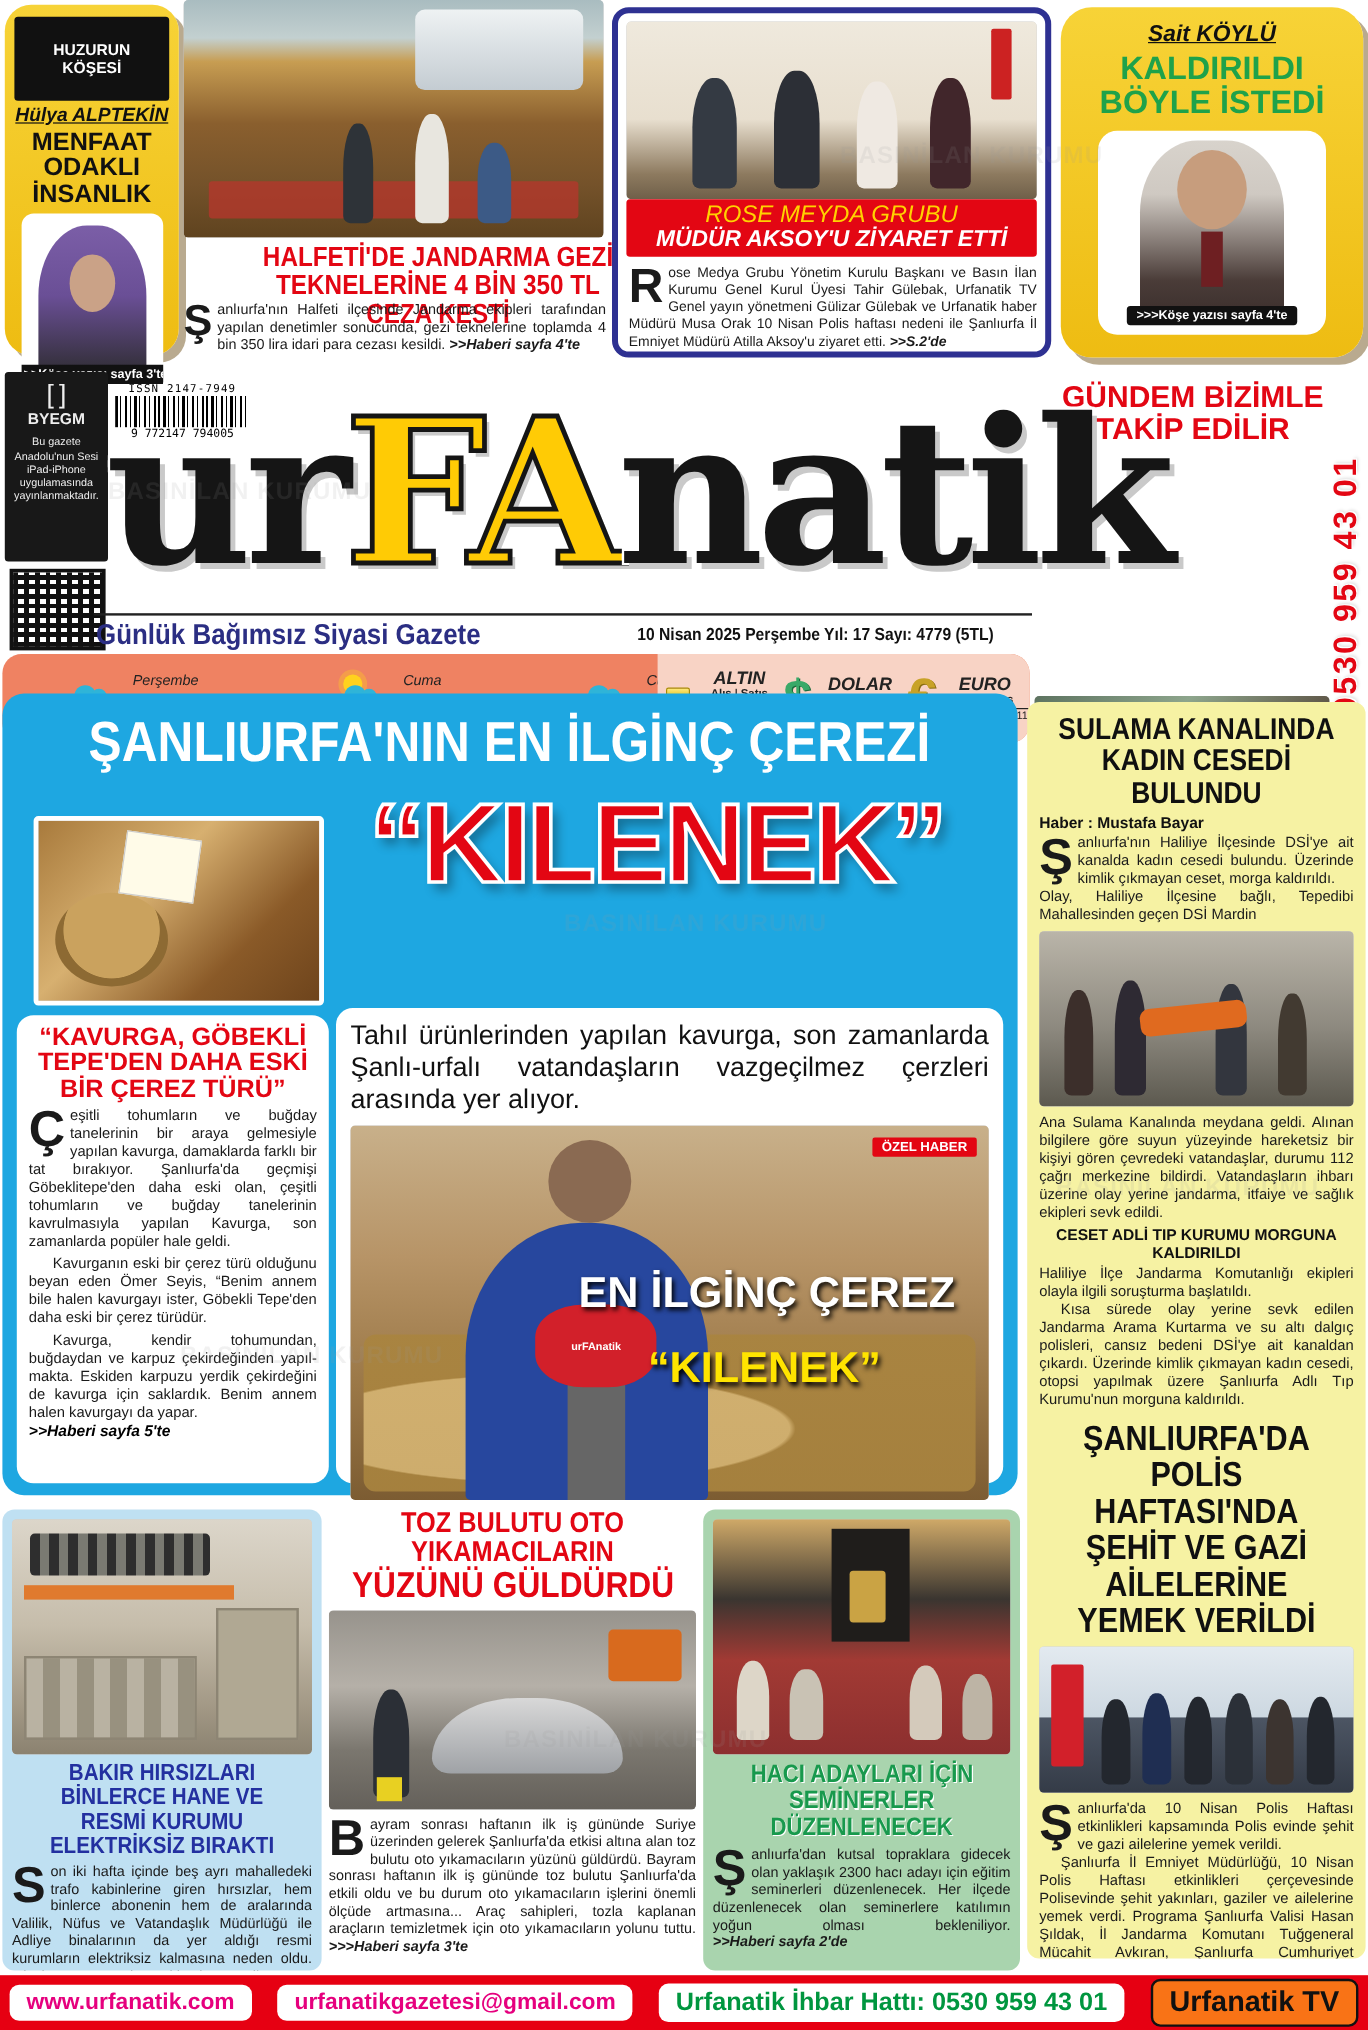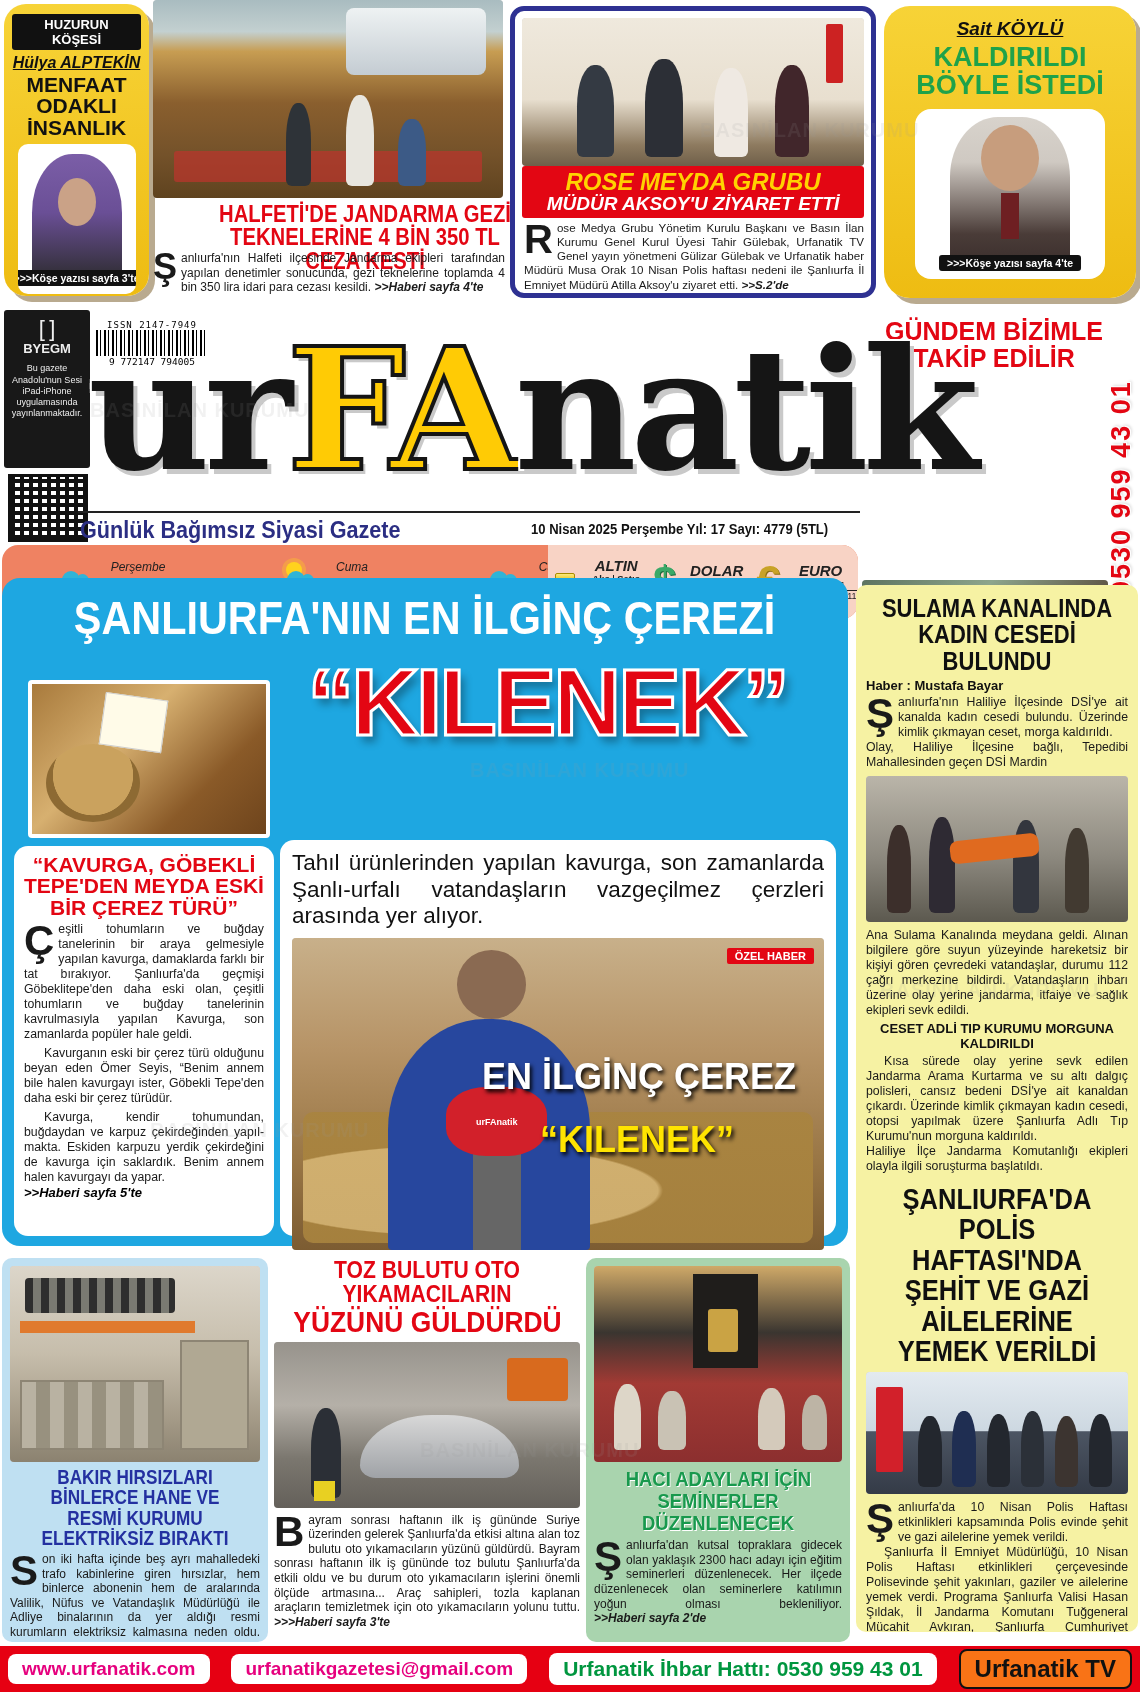--- a/index.html
+++ b/index.html
@@ -9,21 +9,21 @@
   .photo{position:relative;overflow:hidden;border-radius:4px;background:#ccc;}
   .jtext{text-align:justify;line-height:1.22;color:#1a1a1a;}
   .dcap{float:left;font-weight:bold;font-size:42px;line-height:.8;padding:2px 4px 0 0;color:#1a1a1a;}
   .morelink{font-weight:bold;font-style:italic;white-space:nowrap;}
   .cond{display:inline-block;transform:scaleX(.88);transform-origin:center;}
   .condL{display:inline-block;transform:scaleX(.9);transform-origin:left;}
   .wm{position:absolute;color:#9a9a9a;opacity:.13;font-weight:bold;font-size:20px;line-height:1;z-index:5;pointer-events:none;letter-spacing:1px;}
   
   .colcard{background:linear-gradient(180deg,#f7d337,#eebc12);border-radius:22px;box-shadow:6px 6px 0 #b9aa8f;
            text-align:center;padding:10px 8px;box-sizing:border-box;}
-  .colbadge{display:inline-block;background:#111;color:#fff;font-weight:bold;font-size:13px;padding:3px 8px;border-radius:3px;}
+  .colbadge{display:inline-block;background:#111;color:#fff;font-weight:bold;font-size:13px;padding:20px 8px;border-radius:3px;}
   .colauthor{font-weight:bold;font-style:italic;text-decoration:underline;font-size:16px;color:#111;margin:4px 0 2px;}
   .coltitle{font-weight:800;color:#111;font-size:21px;line-height:1.02;}
   .colphoto{background:#fff;border-radius:10px;margin:6px auto 0;position:relative;overflow:hidden;}
   .colmore{position:absolute;left:50%;transform:translateX(-50%);bottom:8px;background:#111;color:#fff;
            font-size:10.5px;font-weight:bold;padding:2px 8px;border-radius:3px;white-space:nowrap;}
   
   .redhead{color:#e30613;font-weight:800;text-align:center;line-height:1.02;}
   .body-sm{font-size:12px;}
   
   .greenbar{background:#1f9e3a;color:#fff;font-style:italic;font-weight:bold;text-align:right;
@@ -137,21 +137,21 @@
   <div class="abs" style="left:510px;top:6px;width:366px;height:292px;border:5px solid #2e3192;border-radius:14px;background:#fff;box-sizing:border-box;overflow:hidden;">
     <div class="photo" style="position:absolute;left:7px;top:7px;width:342px;height:148px;">
       <div class="abs" style="inset:0;background:linear-gradient(180deg,#efe9dd 0%,#e8dfcf 55%,#8d7a5f 86%,#6f5f49 100%);"></div>
       <div class="abs" style="right:6%;top:4%;width:5%;height:40%;background:#c22;border-radius:2px;"></div>
       <div class="sil" style="left:16%;height:62%;width:11%;"></div>
       <div class="sil" style="left:36%;height:66%;width:11%;background:#2c2f36;"></div>
       <div class="sil" style="left:56%;height:60%;width:10%;background:#efe9e2;"></div>
       <div class="sil" style="left:74%;height:62%;width:10%;background:#41262b;"></div>
     </div>
     <div class="abs" style="left:7px;top:155px;width:342px;background:#e30613;text-align:center;padding:3px 0 4px;border-radius:3px;">
-      <div style="color:#ffd200;font-weight:700;font-style:italic;font-size:24px;line-height:1.05;">ROSE MEYDA GRUBU</div>
+      <div style="color:#ffd200;font-weight:400;font-style:italic;font-size:20px;line-height:1.05;">ROSE MEYDA GRUBU</div>
       <div style="color:#fff;font-weight:800;font-style:italic;font-size:19px;line-height:1.05;">MÜDÜR AKSOY'U ZİYARET ETTİ</div>
     </div>
     <div class="jtext" style="position:absolute;left:9px;top:210px;width:340px;height:74px;font-size:11.6px;overflow:hidden;">
       <span class="dcap" style="font-size:40px;">R</span><span>ose Medya Grubu Yönetim Kurulu Başkanı ve Basın İlan Kurumu Genel Kurul Üyesi Tahir Gülebak, Urfanatik TV Genel yayın yönetmeni Gülizar Gülebak ve Urfanatik haber Müdürü Musa Orak 10 Nisan Polis haftası nedeni ile Şanlıurfa İl Emniyet Müdürü Atilla Aksoy'u ziyaret etti.</span>
       <span class="morelink">&gt;&gt;S.2'de</span>
     </div>
   </div>
 
   <div class="abs colcard" style="left:884px;top:6px;width:252px;height:292px;border-radius:26px;">
     <div class="colauthor" style="font-size:19px;margin-top:2px;">Sait KÖYLÜ</div>
@@ -287,21 +287,21 @@
     </div>
     <div class="abs kilenek" style="left:250px;top:80px;width:590px;text-align:center;">“KILENEK”</div>
 
     <div class="abs photo" style="left:26px;top:102px;width:242px;height:158px;border:4px solid #fff;box-sizing:border-box;">
       <div class="abs" style="inset:0;background:linear-gradient(135deg,#a87a3c 0%,#d7b070 38%,#8a5a28 72%,#6e441c 100%);"></div>
       <div class="abs" style="left:6%;bottom:8%;width:40%;height:52%;background:radial-gradient(circle at 50% 40%,#caa25e 0 60%,#8d6a33 61% 100%);border-radius:50%;"></div>
       <div class="abs" style="left:30%;top:8%;width:26%;height:34%;background:#fffbe8;transform:rotate(8deg);border:1px solid #ccc;"></div>
     </div>
 
     <div class="whitepanel abs" style="left:12px;top:268px;width:260px;height:390px;padding:8px 10px;overflow:hidden;">
-      <div class="redhead" style="font-size:21px;">“KAVURGA, GÖBEKLİ TEPE'DEN MEYDA ESKİ BİR ÇEREZ TÜRÜ”</div>
+      <div class="redhead" style="font-size:21px;">“KAVURGA, GÖBEKLİ TEPE'DEN DAHA ESKİ BİR ÇEREZ TÜRÜ”</div>
       <div class="jtext" style="font-size:12.3px;margin-top:4px;">
         <span class="dcap">Ç</span><span>eşitli tohumların ve buğday tanelerinin bir araya gelmesiyle yapılan kavurga, damaklarda farklı bir tat bırakıyor. Şanlıurfa'da geçmişi Göbeklitepe'den daha eski olan, çeşitli tohumların ve buğday tanelerinin kavrulmasıyla yapılan Kavurga, son zamanlarda popüler hale geldi.</span>
       </div>
       <div class="jtext" style="font-size:12.3px;margin-top:4px;text-indent:20px;">Kavurganın eski bir çerez türü olduğunu beyan eden Ömer Seyis, “Benim annem bile halen kavurgayı ister, Göbekli Tepe'den daha eski bir çerez türüdür.</div>
       <div class="jtext" style="font-size:12.3px;margin-top:4px;text-indent:20px;">Kavurga, kendir tohumundan, buğdaydan ve karpuz çekirdeğinden yapıl-makta. Eskiden karpuzu yerdik çekirdeğini de kavurga için saklardık. Benim annem halen kavurgayı da yapar.</div>
       <div class="morelink" style="text-align:left;font-size:13px;">&gt;&gt;Haberi sayfa 5'te</div>
     </div>
 
     <div class="whitepanel abs" style="left:278px;top:262px;width:556px;height:396px;padding:10px 12px;">
       <div class="lede">Tahıl ürünlerinden yapılan kavurga, son zamanlarda Şanlı-urfalı vatandaşların vazgeçilmez çerzleri arasında yer alıyor.</div>
@@ -333,22 +333,22 @@
     <div class="photo" style="width:262px;height:146px;margin:6px 0;">
       <div class="abs" style="inset:0;background:linear-gradient(180deg,#bab5a9 0%,#8d897f 55%,#5c594f 100%);"></div>
       <div class="sil" style="left:8%;height:60%;width:9%;background:#3c2f2b;"></div>
       <div class="sil" style="left:24%;height:66%;width:10%;background:#2e2a33;"></div>
       <div class="sil" style="left:56%;height:64%;width:10%;background:#33363e;"></div>
       <div class="sil" style="left:76%;height:58%;width:9%;background:#423a31;"></div>
       <div class="abs" style="left:32%;top:42%;width:34%;height:16%;background:#e06a1f;border-radius:8px;transform:rotate(-6deg);"></div>
     </div>
     <div class="jtext sbbody">Ana Sulama Kanalında meydana geldi. Alınan bilgilere göre suyun yüzeyinde hareketsiz bir kişiyi gören çevredeki vatandaşlar, durumu 112 çağrı merkezine bildirdi. Vatandaşların ihbarı üzerine olay yerine jandarma, itfaiye ve sağlık ekipleri sevk edildi.</div>
     <div class="subhead">CESET ADLİ TIP KURUMU MORGUNA KALDIRILDI</div>
+    <div class="jtext sbbody">Haliliye İlçe Jandarma Komutanlığı ekipleri olayla ilgili soruşturma başlatıldı.</div>
     <div class="jtext sbbody" style="text-indent:18px;">Kısa sürede olay yerine sevk edilen Jandarma Arama Kurtarma ve su altı dalgıç polisleri, cansız bedeni DSİ'ye ait kanaldan çıkardı. Üzerinde kimlik çıkmayan kadın cesedi, otopsi yapılmak üzere Şanlıurfa Adlı Tıp Kurumu'nun morguna kaldırıldı.</div>
-    <div class="jtext sbbody">Haliliye İlçe Jandarma Komutanlığı ekipleri olayla ilgili soruşturma başlatıldı.</div>
 
     <div class="sbhead" style="font-size:29px;margin-top:10px;">
       <span class="cond">ŞANLIURFA'DA POLİS HAFTASI'NDA ŞEHİT VE GAZİ AİLELERİNE YEMEK VERİLDİ</span>
     </div>
     <div class="photo" style="width:262px;height:122px;margin:6px 0;">
       <div class="abs" style="inset:0;background:linear-gradient(180deg,#e3eaf0 0%,#cdd8e1 48%,#4c5563 49%,#343b47 100%);"></div>
       <div class="flag"></div>
       <div class="sil" style="left:20%;height:58%;width:9%;background:#23272e;"></div>
       <div class="sil" style="left:33%;height:62%;width:9%;background:#1f2e52;"></div>
       <div class="sil" style="left:46%;height:60%;width:9%;background:#23272e;"></div>

